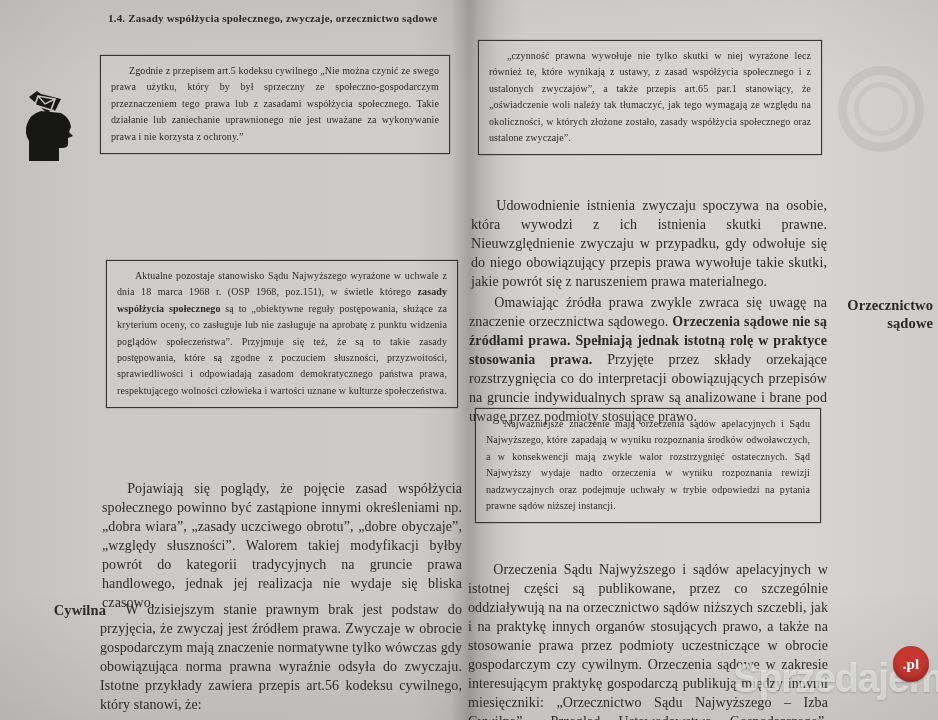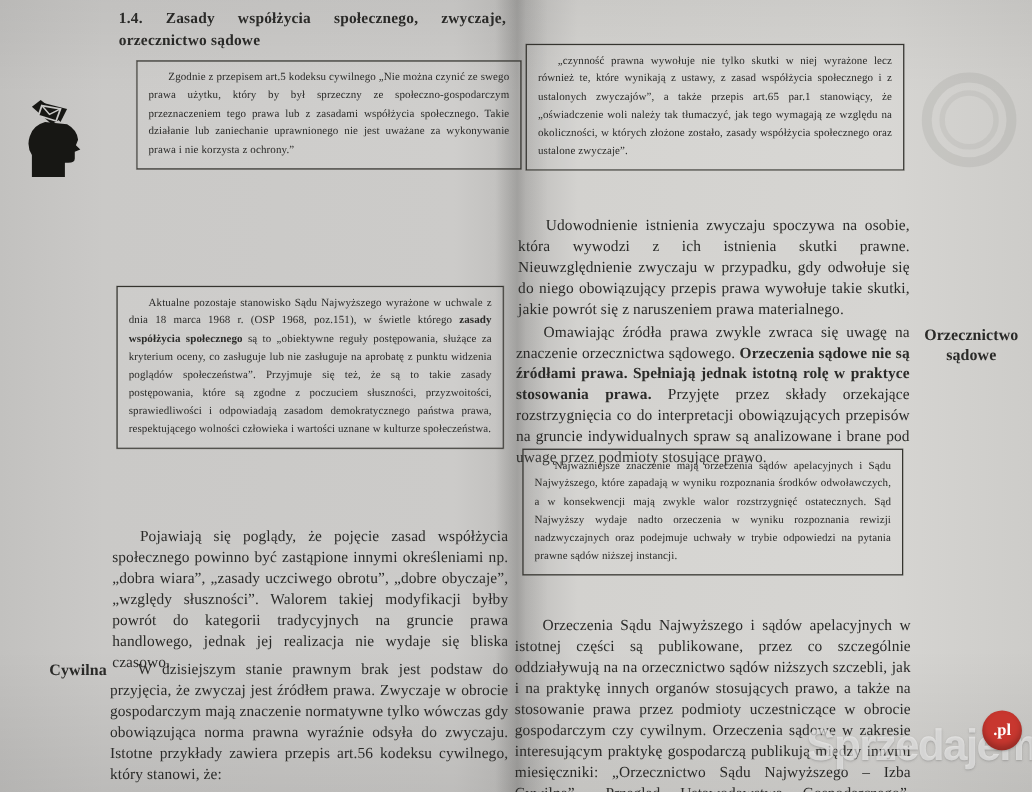--- a/index.html
+++ b/index.html
@@ -17,24 +17,24 @@
   }
   .txt{position:absolute;text-align:justify;letter-spacing:.1px;}
   .para{font-size:14px;line-height:19px;}
   .indent{text-indent:1.8em;}
   .boxed{
     border:1.6px solid #35342f;background:rgba(255,255,255,.06);
     font-size:10px;line-height:16.4px;padding:7px 10px 8px 10px;
     box-shadow:0 0 0 .4px rgba(53,52,47,.35);
   }
   .heading{
-    font-weight:bold;font-size:14px;line-height:20px;letter-spacing:.2px;
+    font-weight:bold;font-size:11px;line-height:20px;letter-spacing:.2px;
     text-align:justify;
   }
-  .margin-note{font-weight:bold;font-size:14.5px;line-height:18px;text-align:center;}
+  .margin-note{font-weight:bold;font-size:14.5px;line-height:18px;text-align:right;}
   .b{font-weight:bold;}
   
   .lens{
     position:absolute;left:838px;top:66px;width:86px;height:86px;border-radius:50%;
     border:9px solid rgba(150,149,146,.22);box-sizing:border-box;pointer-events:none;
   }
   .lens::after{
     content:"";position:absolute;left:7px;top:7px;right:7px;bottom:7px;border-radius:50%;
     border:5px solid rgba(150,149,146,.16);
   }
@@ -66,21 +66,21 @@
     <path fill="#171714" d="M30 24 L12 8 L20 2 L40 18 Z"></path>
     <path fill="#171714" d="M38 22 L20 4 L44 10 Z"></path>
     <polygon points="21,7 38,10 34,21 18,16" fill="#171714" stroke="#c9c8c6" stroke-width="1.6"></polygon>
     <path d="M21 7 L28 15 L38 10" fill="none" stroke="#c9c8c6" stroke-width="1.4"></path>
   </svg>
 
   <div class="lens"></div>
 
   <div class="txt heading" style="left:108px;top:8px;width:352px;">1.4. Zasady współżycia społecznego, zwyczaje, orzecznictwo sądowe</div>
 
-  <div class="txt boxed indent" style="left:124px;top:55px;width:328px;">Zgodnie z przepisem art.5 kodeksu cywilnego „Nie można czynić ze swego prawa użytku, który by był sprzeczny ze społeczno-gospodarczym przeznaczeniem tego prawa lub z zasadami współżycia społecznego. Takie działanie lub zaniechanie uprawnionego nie jest uważane za wykonywanie prawa i nie korzysta z ochrony.”</div>
+  <div class="txt boxed indent" style="left:100px;top:55px;width:328px;">Zgodnie z przepisem art.5 kodeksu cywilnego „Nie można czynić ze swego prawa użytku, który by był sprzeczny ze społeczno-gospodarczym przeznaczeniem tego prawa lub z zasadami współżycia społecznego. Takie działanie lub zaniechanie uprawnionego nie jest uważane za wykonywanie prawa i nie korzysta z ochrony.”</div>
 
 
   <div class="txt boxed indent" style="left:106px;top:260px;width:330px;"><span>Aktualne pozostaje stanowisko Sądu Najwyższego wyrażone w uchwale z dnia 18 marca 1968 r. (OSP 1968, poz.151), w świetle którego </span><span class="b">zasady współżycia społecznego</span><span> są to „obiektywne reguły postępowania, służące za kryterium oceny, co zasługuje lub nie zasługuje na aprobatę z punktu widzenia poglądów społeczeństwa”. Przyjmuje się też, że są to takie zasady postępowania, które są zgodne z poczuciem słuszności, przyzwoitości, sprawiedliwości i odpowiadają zasadom demokratycznego państwa prawa, respektującego wolności człowieka i wartości uznane w kulturze społeczeństwa.</span></div>
 
   <div class="txt para indent" style="left:102px;top:479px;width:360px;">Pojawiają się poglądy, że pojęcie zasad współżycia społecznego powinno być zastąpione innymi określeniami np. „dobra wiara”, „zasady uczciwego obrotu”, „dobre obyczaje”, „względy słuszności”. Walorem takiej modyfikacji byłby powrót do kategorii tradycyjnych na gruncie prawa handlowego, jednak jej realizacja nie wydaje się bliska czasowo.</div>
 
   <div class="txt margin-note" style="left:36px;top:601px;width:70px;">Cywilna</div>
 
   <div class="txt para indent" style="left:100px;top:600px;width:362px;">W dzisiejszym stanie prawnym brak jest podstaw do przyjęcia, że zwyczaj jest źródłem prawa. Zwyczaje w obrocie gospodarczym mają znaczenie normatywne tylko wówczas gdy obowiązująca norma prawna wyraźnie odsyła do zwyczaju. Istotne przykłady zawiera przepis art.56 kodeksu cywilnego, który stanowi, że:</div>
 

